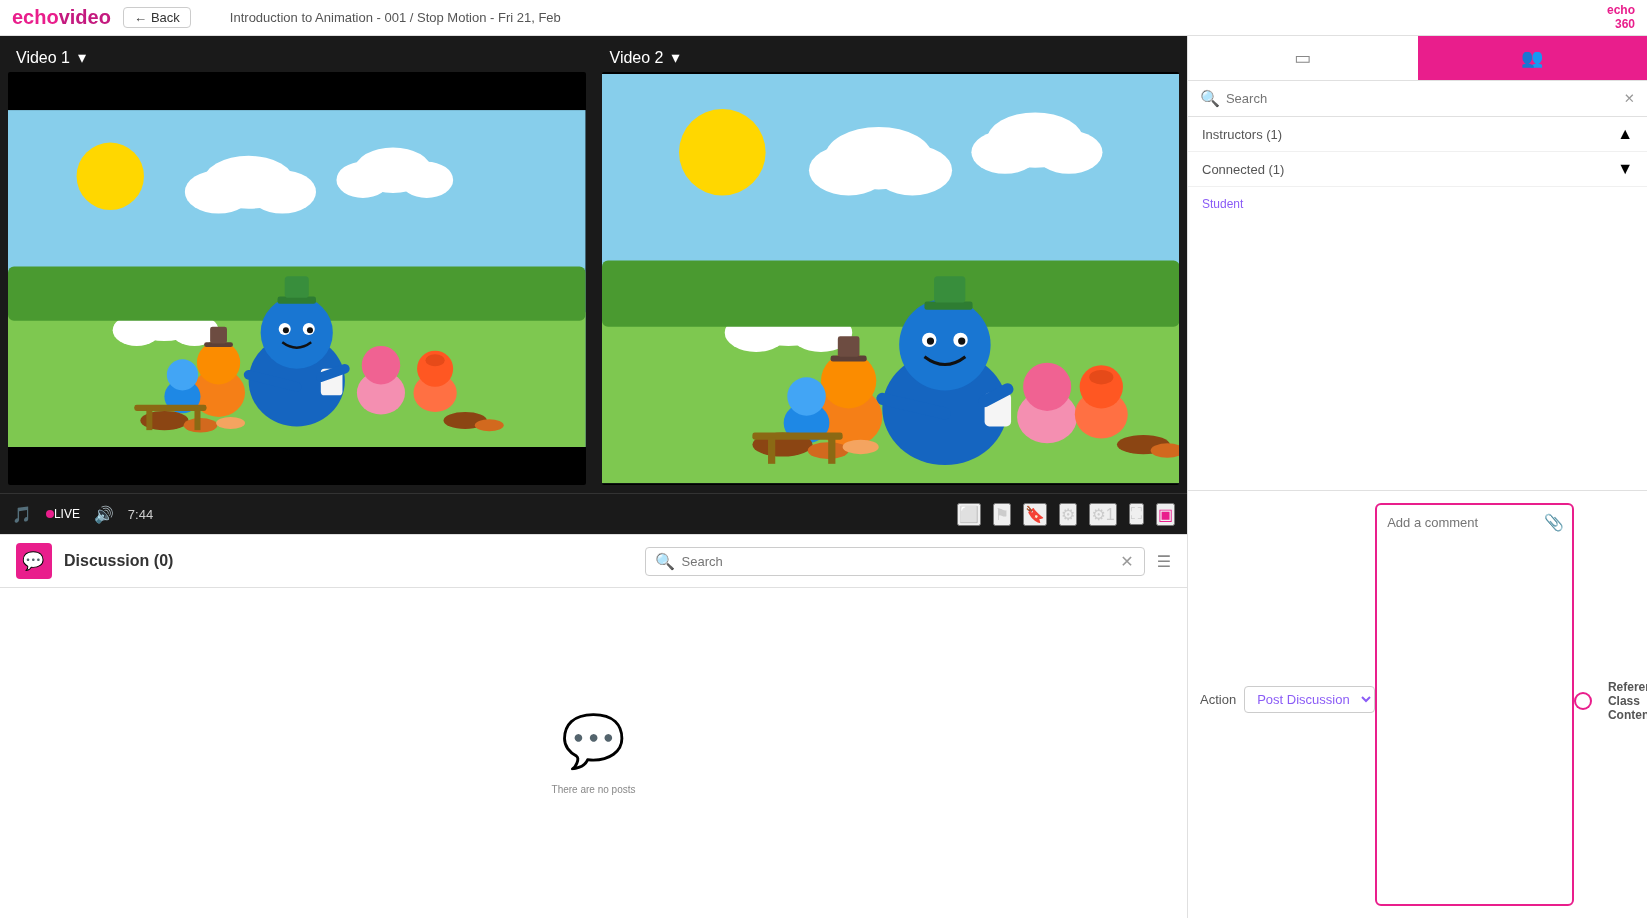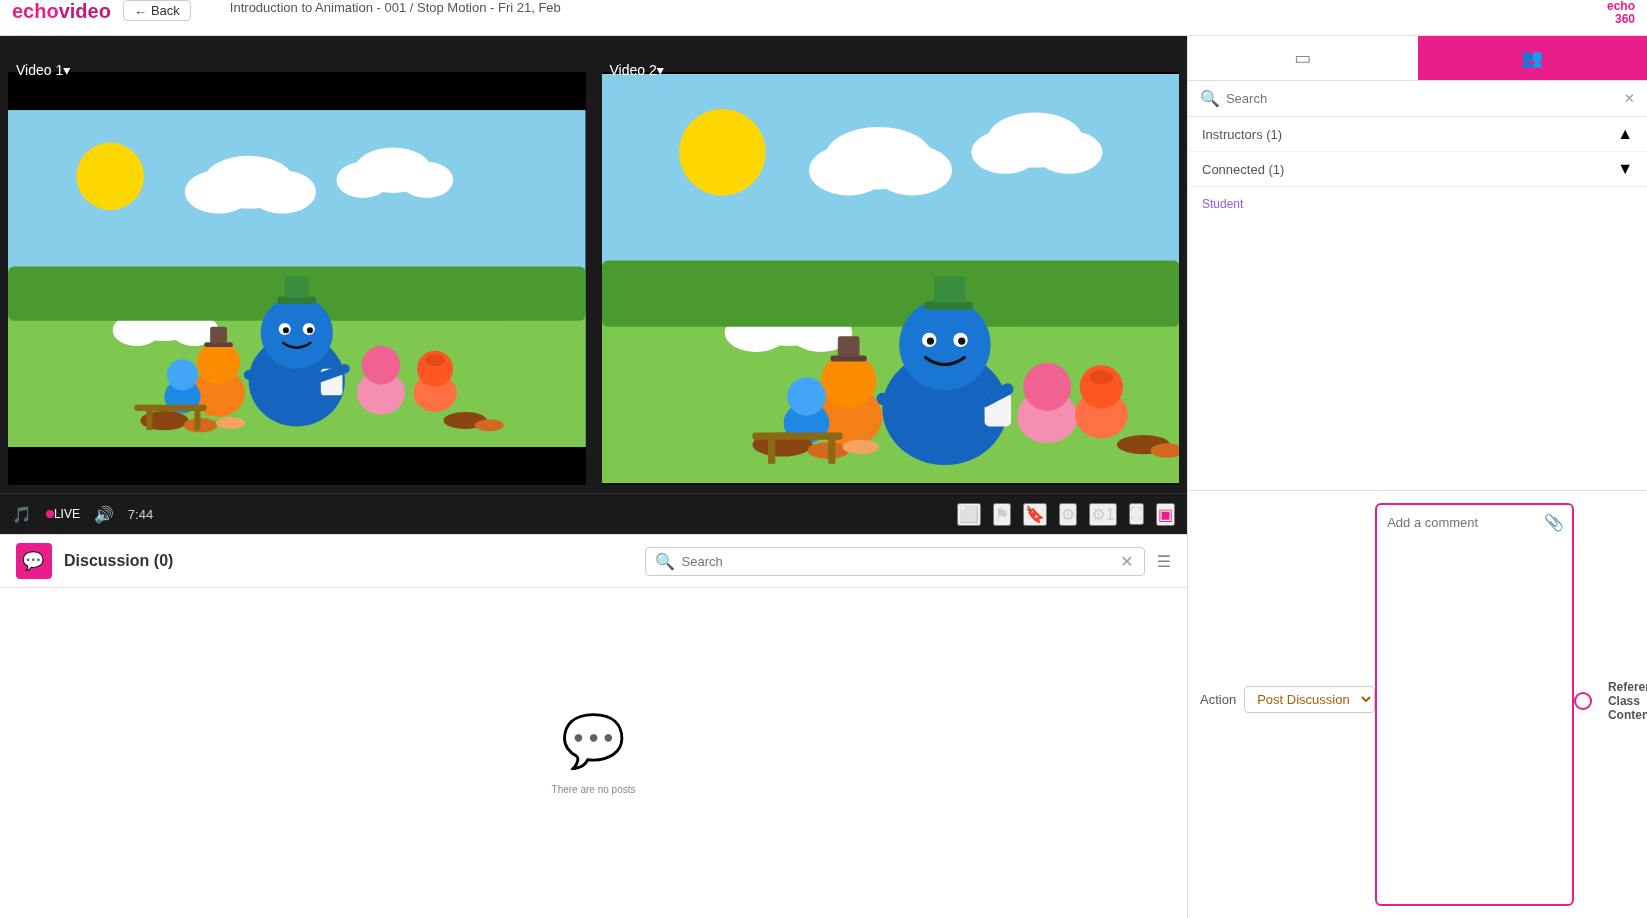--- a/index.html
+++ b/index.html
@@ -1,20 +1,20 @@
 <!DOCTYPE html>
 <html><head>
   <meta charset="utf-8">
   <style>
     * { box-sizing: border-box; margin: 0; padding: 0; }
     body { font-family: -apple-system, BlinkMacSystemFont, 'Segoe UI', sans-serif; background: #fff; overflow: hidden; width: 1647px; height: 918px; }
 
     
     .header {
-      display: flex; align-items: flex-start; height: 36px;
+      display: flex; align-items: center; height: 36px;
       background: #fff; border-bottom: 1px solid #e0e0e0;
       padding: 0 12px; gap: 12px;
     }
     .logo { font-size: 20px; font-weight: 700; color: #333; }
     .logo span { color: #e91e8c; }
     .back-btn {
       display: flex; align-items: center; gap: 4px;
       border: 1px solid #ccc; border-radius: 4px;
       padding: 2px 10px; font-size: 13px; cursor: pointer;
       background: #fff; color: #333;
@@ -25,22 +25,22 @@
     
     .main-layout { display: flex; height: calc(918px - 36px); }
 
     
     .video-area {
       width: 1187px; background: #1a1a1a; display: flex; flex-direction: column;
     }
     .video-players { display: flex; flex: 1; position: relative; }
     .video-panel { flex: 1; display: flex; flex-direction: column; padding: 8px; position: relative; }
     .video-label {
-      color: #fff; font-size: 14px; display: flex; align-items: center; gap: 0;
-      position: absolute; top: 26px; left: 16px; z-index: 2;
+      color: #fff; font-size: 16px; display: flex; align-items: center; gap: 8px;
+      position: absolute; top: 12px; left: 16px; z-index: 2;
     }
     .video-frame {
       margin-top: 28px; flex: 1; border-radius: 2px; overflow: hidden;
       background: #000; position: relative;
     }
 
     
     .video-controls {
       height: 44px; background: #1a1a1a; display: flex; align-items: center;
       padding: 0 12px; gap: 14px; border-top: 1px solid #333;
@@ -107,21 +107,21 @@
     .sidebar-user-role { font-size: 12px; color: #8b5cf6; }
 
     
     .action-panel { flex: 1; display: flex; flex-direction: row; padding: 12px; }
     .action-header {
       display: flex; align-items: center; gap: 8px; margin-bottom: 10px;
     }
     .action-label { font-size: 13px; color: #555; }
     .action-select {
       flex: 1; border: 1px solid #ccc; border-radius: 4px; padding: 4px 8px;
-      font-size: 13px; cursor: pointer; background: #fff; color: #a16207;
+      font-size: 13px; cursor: pointer; background: #fff; color: #8b5cf6;
     }
 
     .comment-box {
       flex: 1; border: 2px solid #e91e8c; border-radius: 6px; padding: 10px;
       position: relative; display: flex; flex-direction: column;
     }
     .comment-textarea {
       flex: 1; border: none; outline: none; font-size: 13px; resize: none;
       color: #aaa; font-family: inherit;
     }

